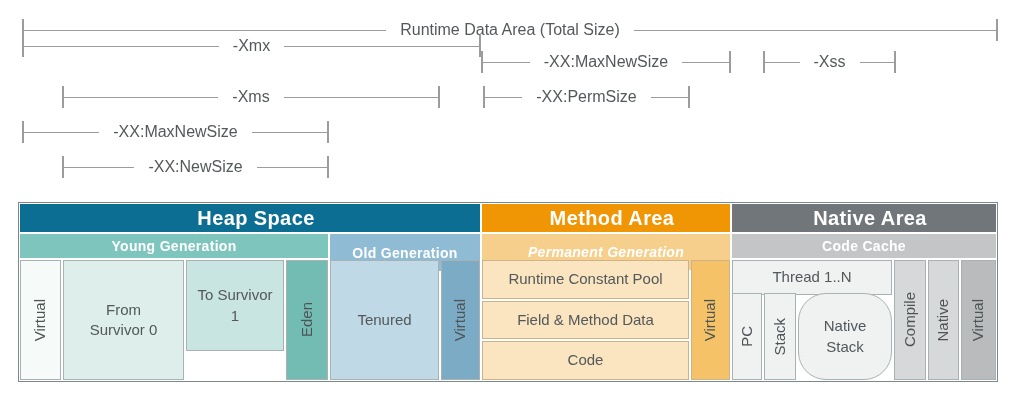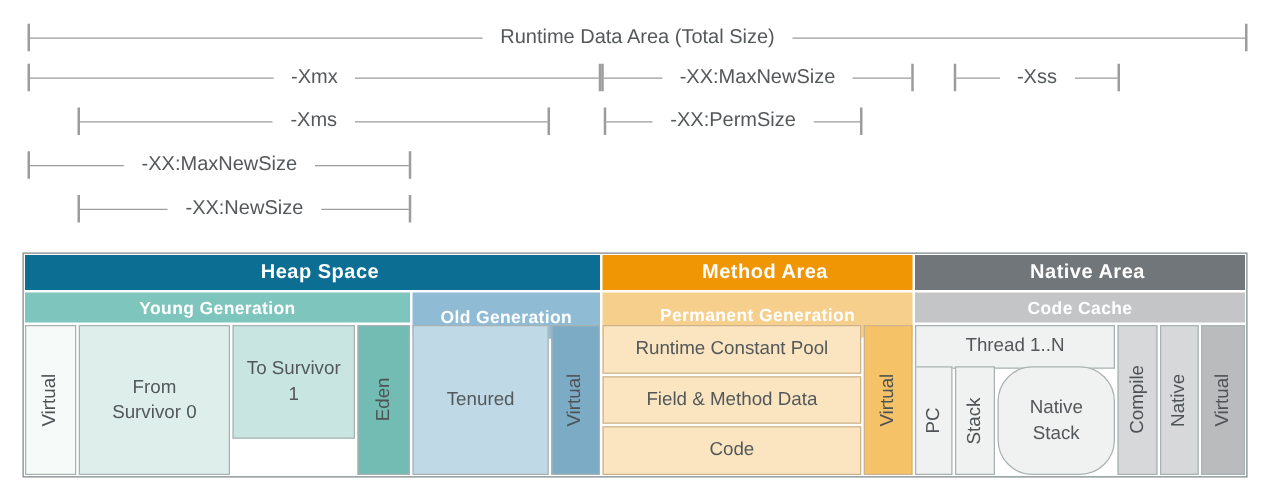--- a/index.html
+++ b/index.html
@@ -17,21 +17,21 @@
   }
   
   .tbl{
     position:absolute;left:18px;top:202px;width:980px;height:180px;
     border:1px solid #7d8889;box-sizing:border-box;background:#ffffff;
   }
   .cell{
     position:absolute;box-sizing:border-box;display:flex;
     align-items:center;justify-content:center;text-align:center;
   }
-  .hdr span{font-size:16px;font-weight:bold;color:#ffffff;letter-spacing:.4px;padding-left:12px;}
+  .hdr span{font-size:20px;font-weight:bold;color:#ffffff;letter-spacing:.4px;padding-left:12px;}
   .sub span{font-size:14px;font-weight:bold;color:#ffffff;letter-spacing:.3px;}
   .bodycell{border:1px solid #a9b2b2;}
   .bodycell span{font-size:15px;color:#53585a;line-height:1.35;}
   .vcell span{
     writing-mode:vertical-rl;transform:rotate(180deg);
     font-size:15px;color:#4e5456;white-space:nowrap;
   }
   .wrap-narrow{max-width:82px;display:inline-block;}
   .wrap-xnarrow{max-width:60px;display:inline-block;}
 </style>
@@ -41,21 +41,21 @@
 <div class="canvas">
 
   <div class="ruler" style="left:22px;top:18px;width:976px">
     <span class="tick"></span>
     <span class="rline"></span>
     <span class="rlabel">Runtime Data Area (Total Size)</span>
     <span class="rline"></span>
     <span class="tick"></span>
   </div>
 
-  <div class="ruler" style="left:22px;top:50px;width:459px">
+  <div class="ruler" style="left:22px;top:34px;width:459px">
     <span class="tick"></span>
     <span class="rline"></span>
     <span class="rlabel">-Xmx</span>
     <span class="rline"></span>
     <span class="tick"></span>
   </div>
 
   <div class="ruler" style="left:481px;top:50px;width:250px">
     <span class="tick"></span>
     <span class="rline"></span>
@@ -115,21 +115,21 @@
     <div class="cell hdr" style="left: 713px; top: 1px; width: 264px; height: 28px; background: rgb(112, 118, 122);">
       <span>Native Area</span>
     </div>
 
     <div class="cell sub" style="left: 1px; top: 31px; width: 308px; height: 24px; background: rgb(126, 197, 189);">
       <span>Young Generation</span>
     </div>
     <div class="cell sub" style="left: 311px; top: 31px; width: 150px; height: 37px; background: rgb(143, 188, 212);">
       <span>Old Generation</span>
     </div>
-    <div class="cell sub" style="left: 463px; top: 31px; width: 248px; height: 36px; background: rgb(247, 207, 141);">
+    <div class="cell sub" style="left: 463px; top: 31px; width: 248px; height: 36px; background: rgb(247, 207, 141); font-style: italic;">
       <span>Permanent Generation</span>
     </div>
     <div class="cell sub" style="left: 713px; top: 31px; width: 264px; height: 24px; background: rgb(195, 197, 199);">
       <span>Code Cache</span>
     </div>
 
     <div class="cell bodycell vcell" style="left: 1px; top: 57px; width: 41px; height: 120px; background: rgb(246, 251, 249);">
       <span>Virtual</span>
     </div>
     <div class="cell bodycell" style="left: 44px; top: 57px; width: 121px; height: 120px; background: rgb(221, 238, 235);">

